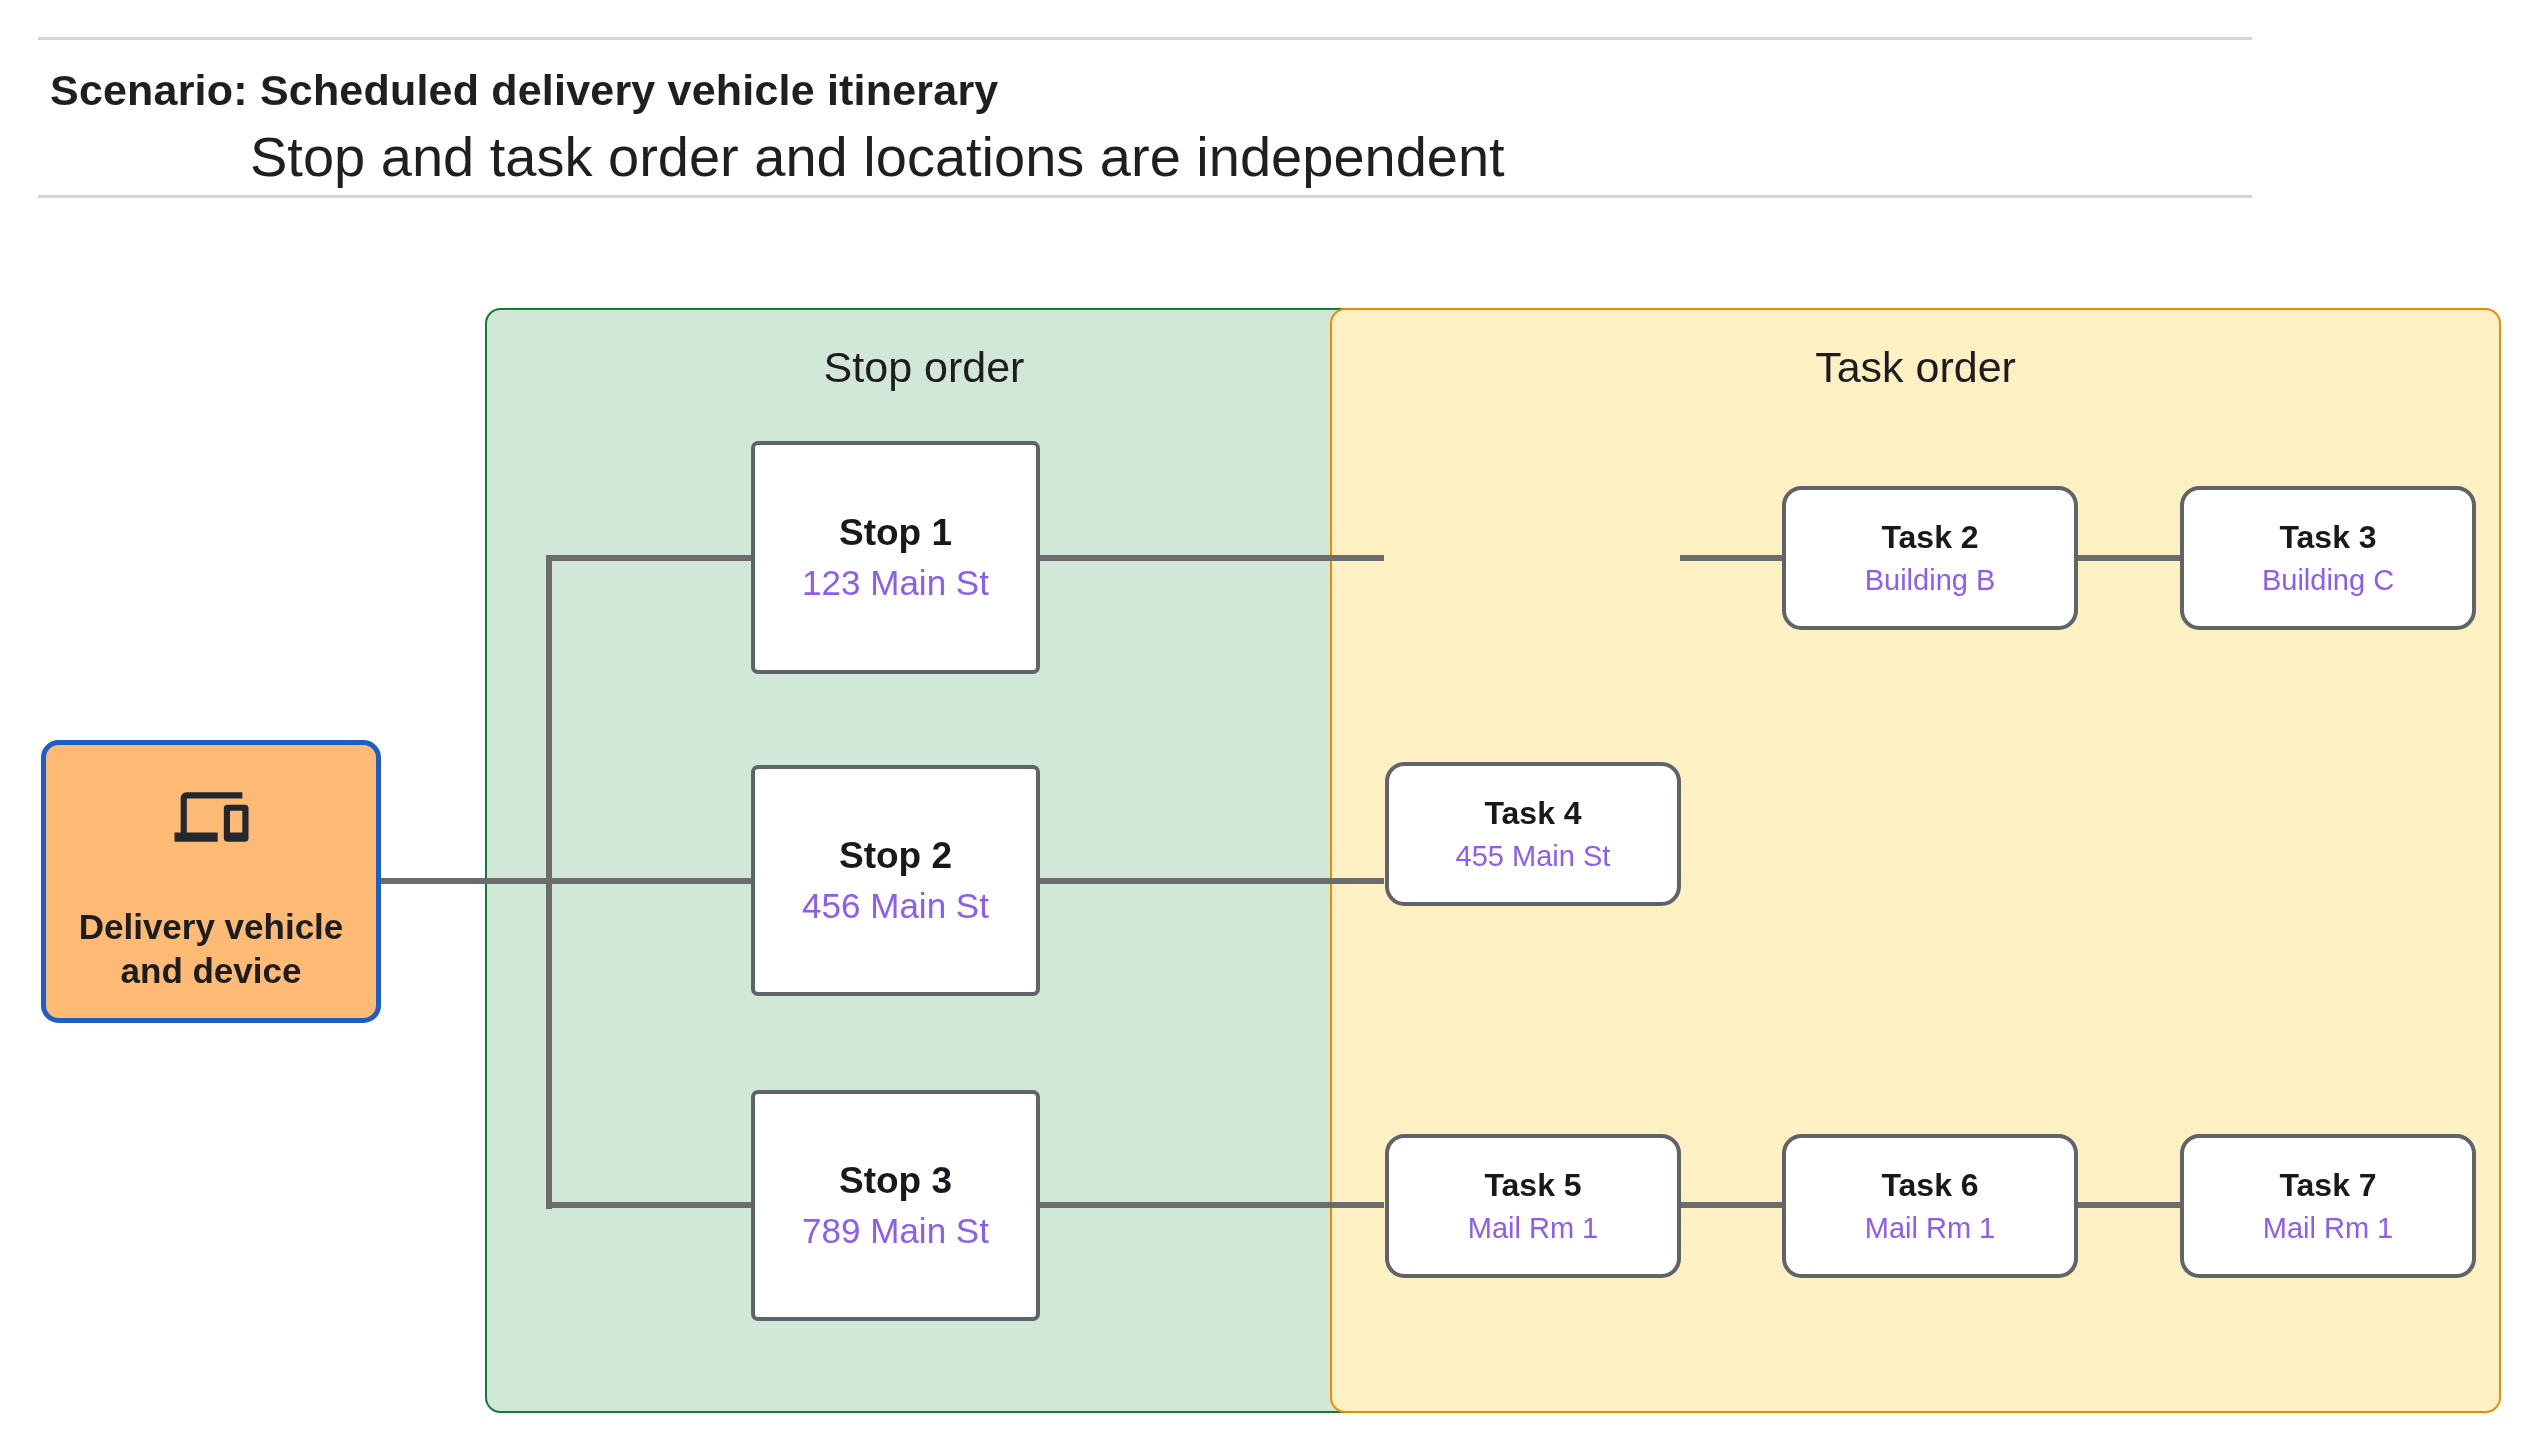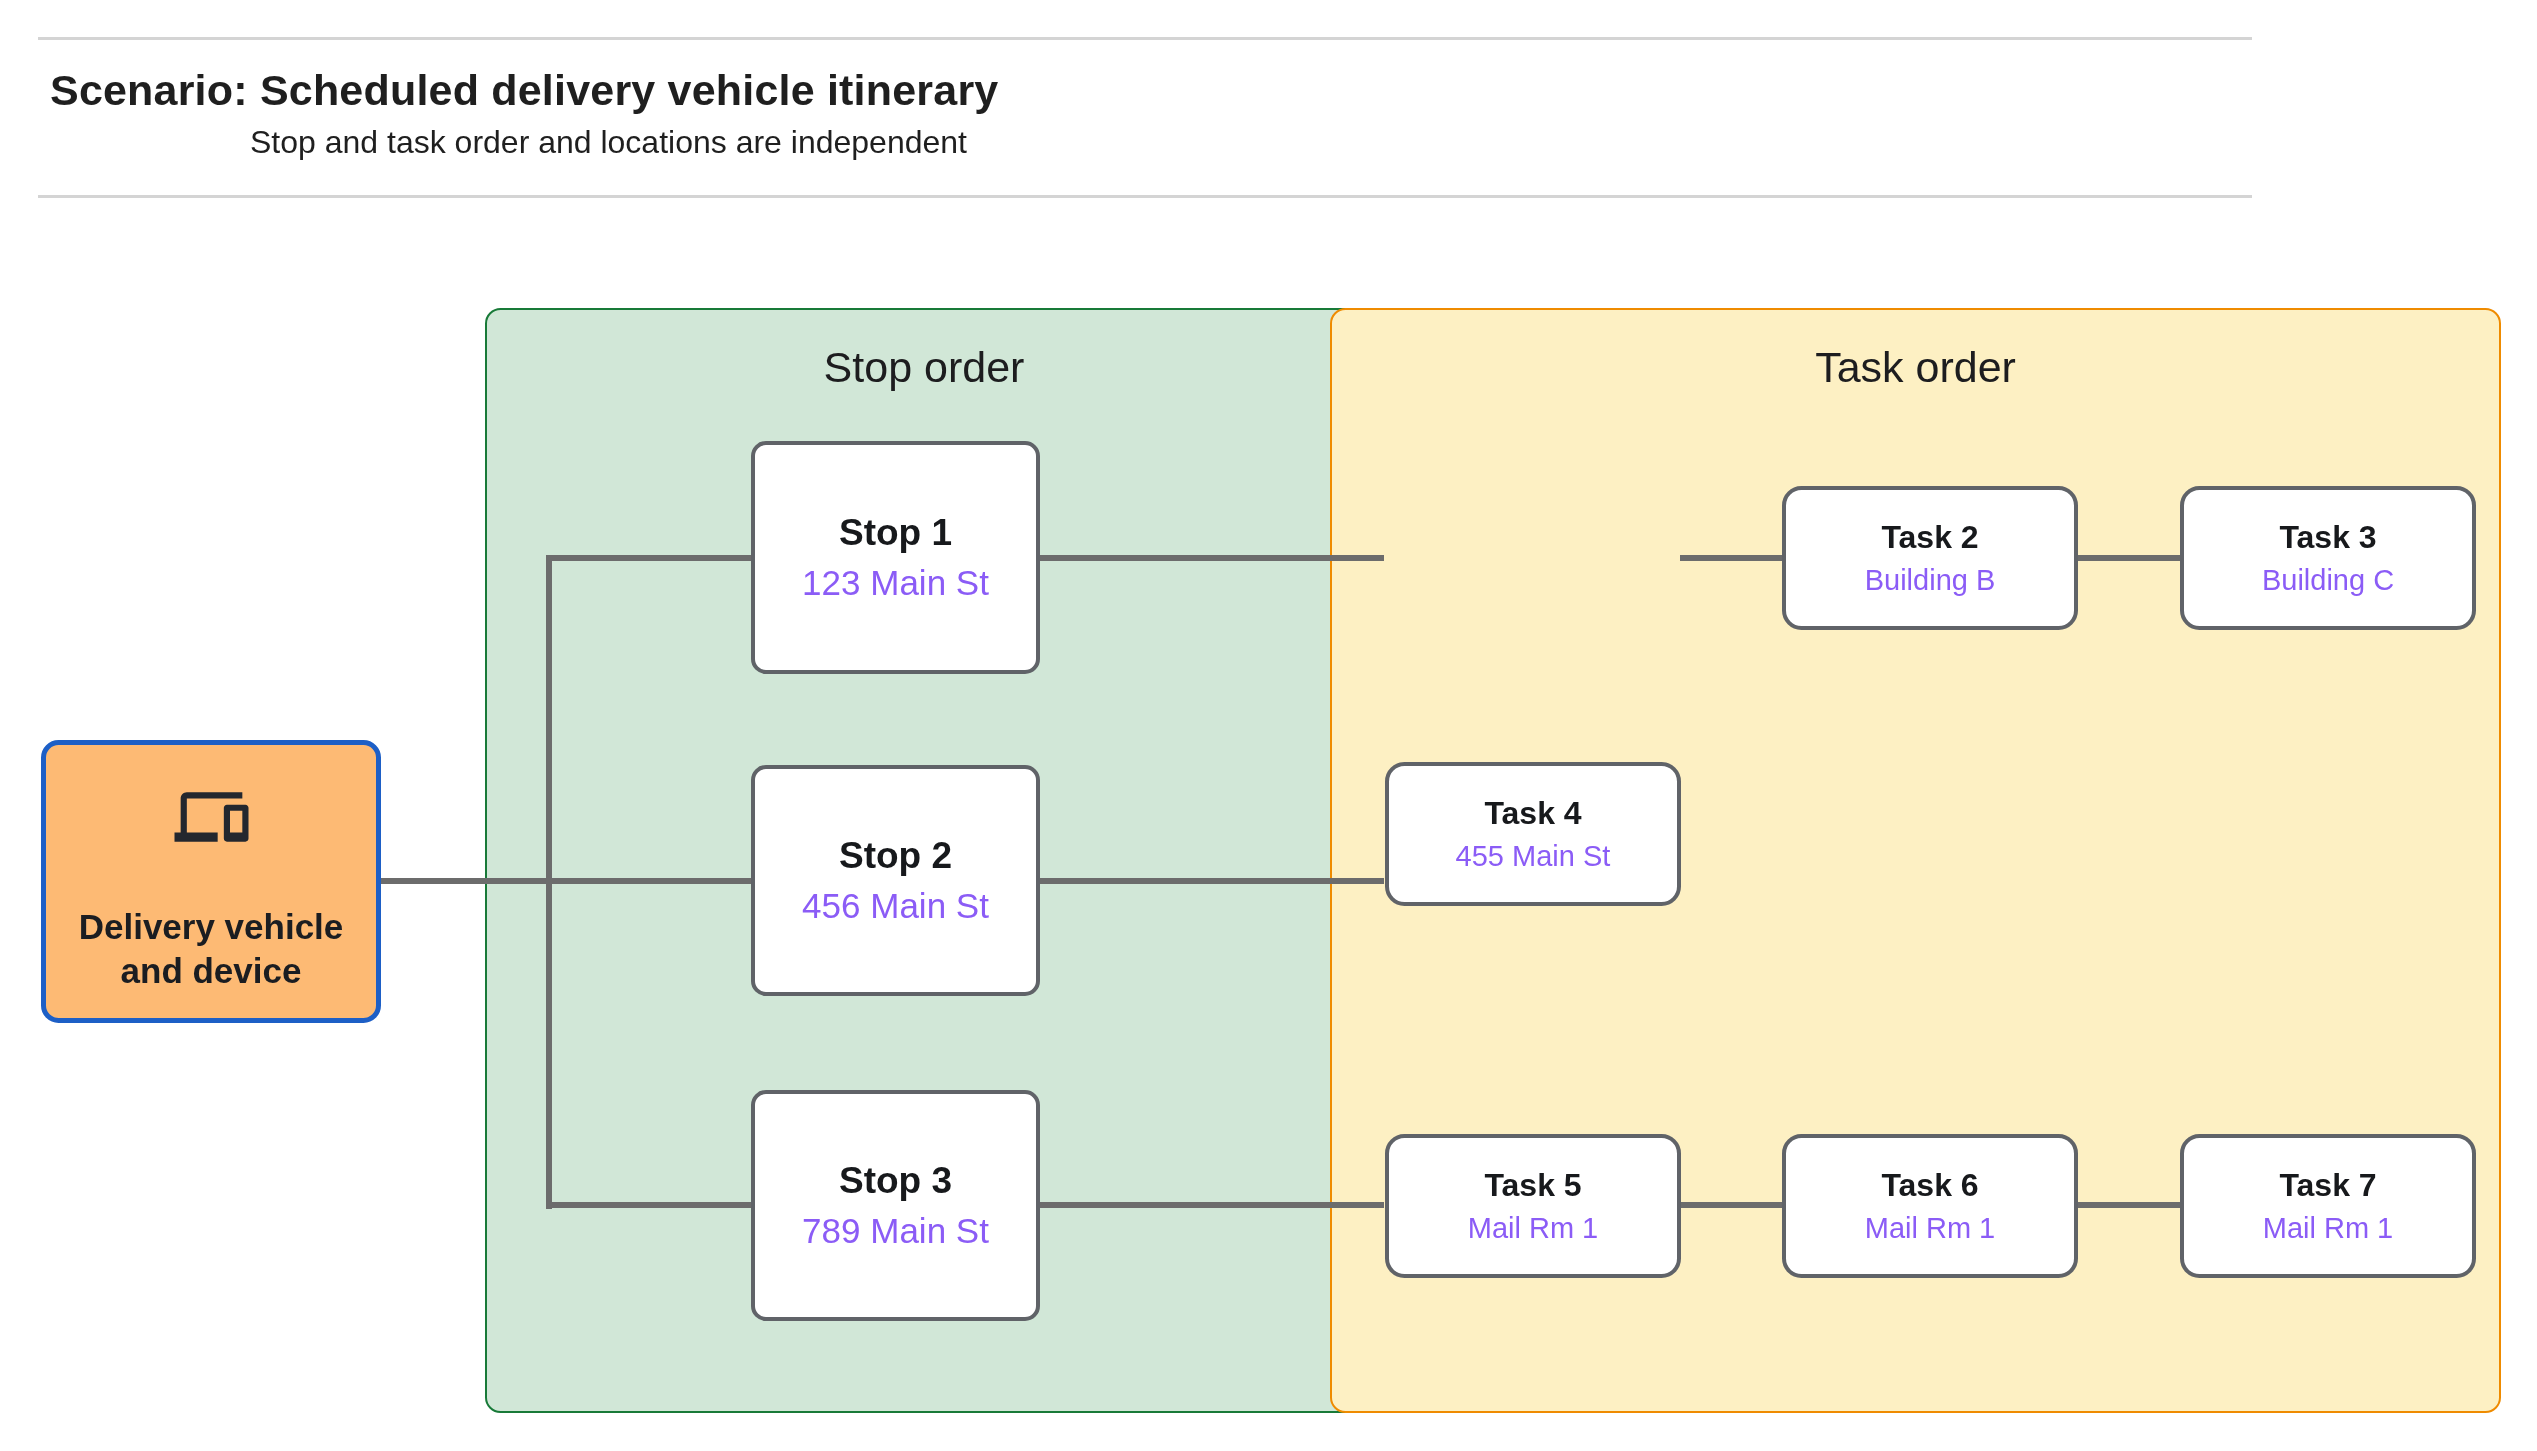--- a/index.html
+++ b/index.html
@@ -16,21 +16,21 @@
   
   .hairline { position: absolute; left: 38px; width: 2214px; height: 2.9px; background: #d4d4d4; }
   .hairline.top { top: 37px; }
   .hairline.bottom { top: 195px; }
   .doc-title {
     position: absolute; left: 50px; top: 66px;
     font-size: 43px; font-weight: 700; letter-spacing: 0.2px; white-space: nowrap;
   }
   .doc-subtitle {
     position: absolute; left: 250px; top: 124px;
-    font-size: 32px; font-weight: 400; white-space: nowrap;
+    font-size: 56px; font-weight: 400; white-space: nowrap;
   }
 
   
   .panel { position: absolute; top: 308px; height: 1105px; border-radius: 15.5px; box-sizing: border-box; }
   .panel.stop-order {
     left: 485px; width: 878px;
     background: #d1e7d7; border: 2.9px solid #187a38;
   }
   .panel.task-order {
     left: 1330px; width: 1171px;
@@ -56,21 +56,21 @@
     font-size: 35px; font-weight: 700; text-align: center; line-height: 1.26;
     width: 281px; color: #1b1d21;
   }
 
   
   .node {
     position: absolute; box-sizing: border-box; background: #ffffff;
     border: 4.8px solid #606368; display: flex; flex-direction: column;
     align-items: center; justify-content: center; text-align: center;
   }
-  .node.stop { left: 751px; width: 289px; border-radius: 15px; }
+  .node.stop { left: 751px; width: 289px; border-radius: 7px; }
   .node.stop-1 { top: 441px; height: 233px; }
   .node.stop-2 { top: 765px; height: 231px; }
   .node.stop-3 { top: 1090px; height: 231px; }
   .node.task { width: 296px; height: 144px; border-radius: 19.4px; }
   .row-1 { top: 486px; } .row-2 { top: 762px; } .row-3 { top: 1134px; }
   .col-1 { left: 1385px; } .col-2 { left: 1782px; } .col-3 { left: 2180px; }
 
   .node .title { font-weight: 700; color: #17191c; }
   .node .subtitle { font-weight: 400; color: #8b5cf6; }
   .node.stop .title { font-size: 37px; margin-bottom: 9.7px; }

